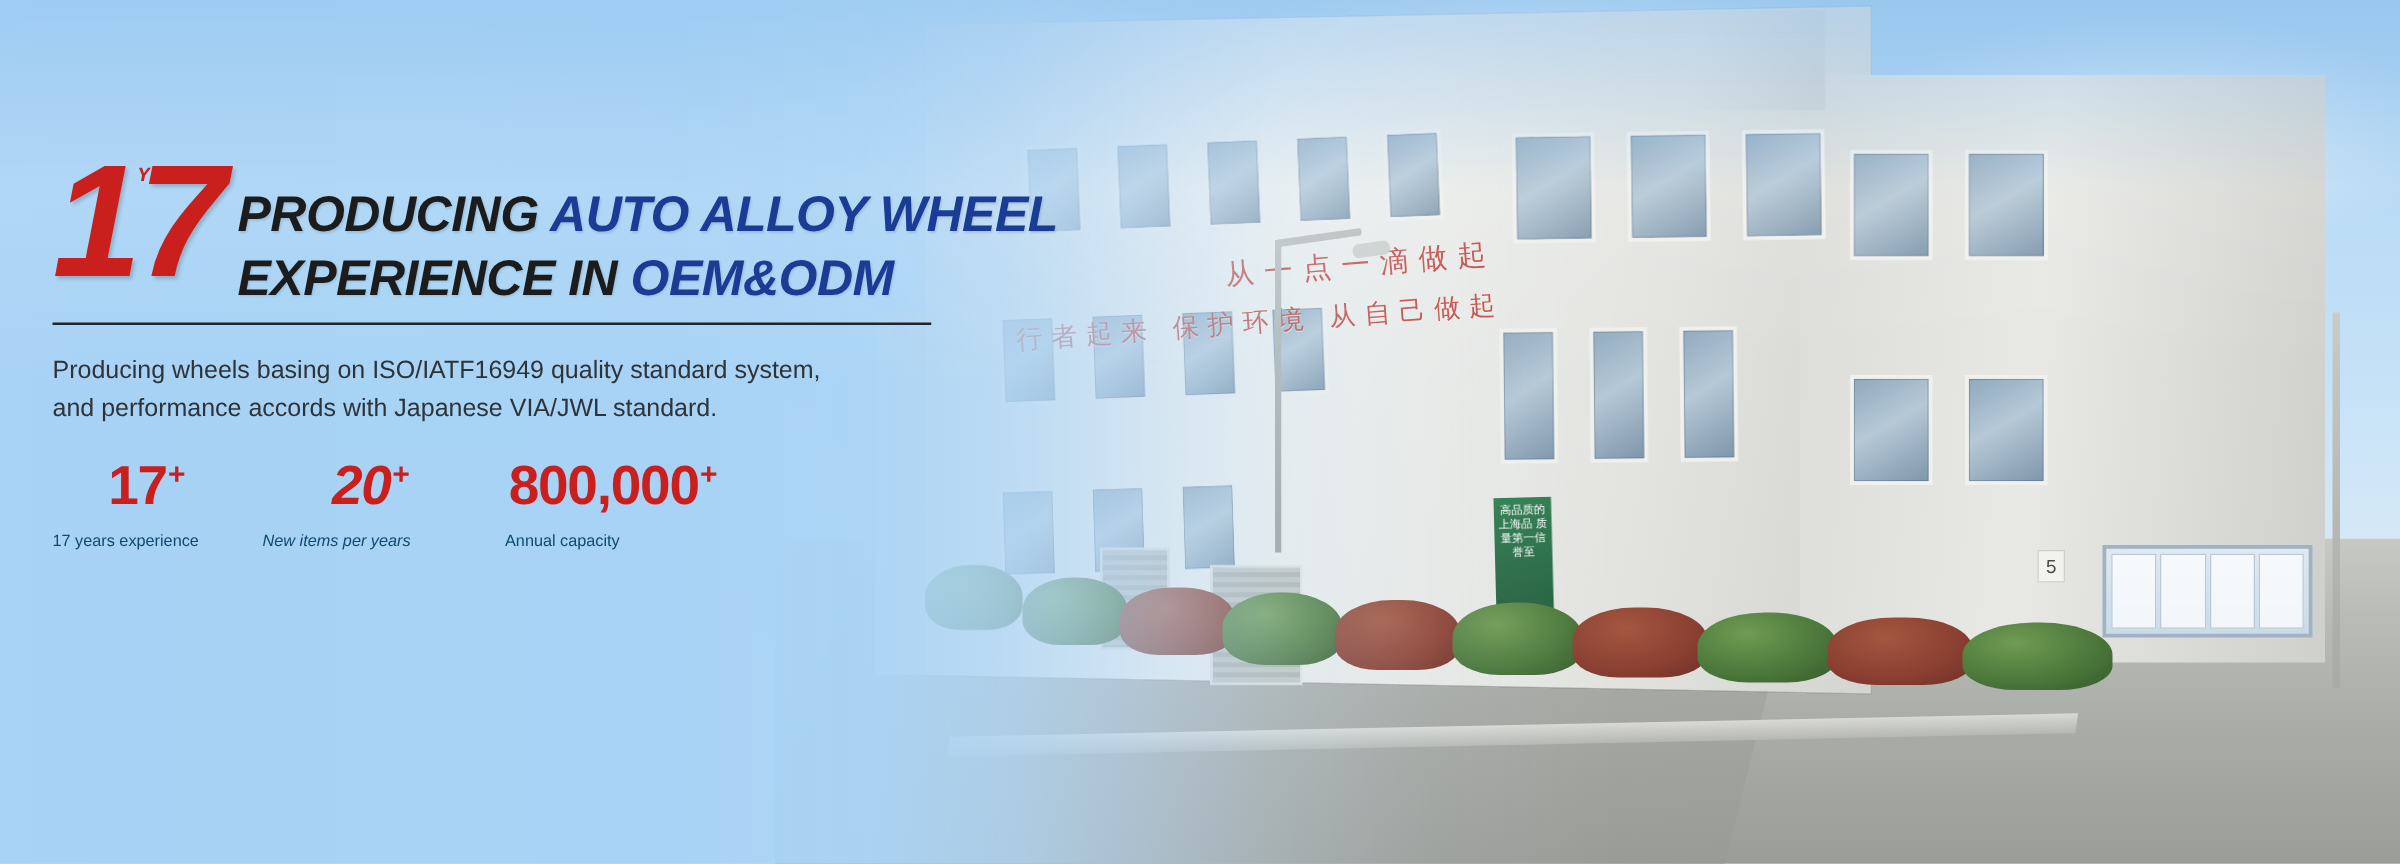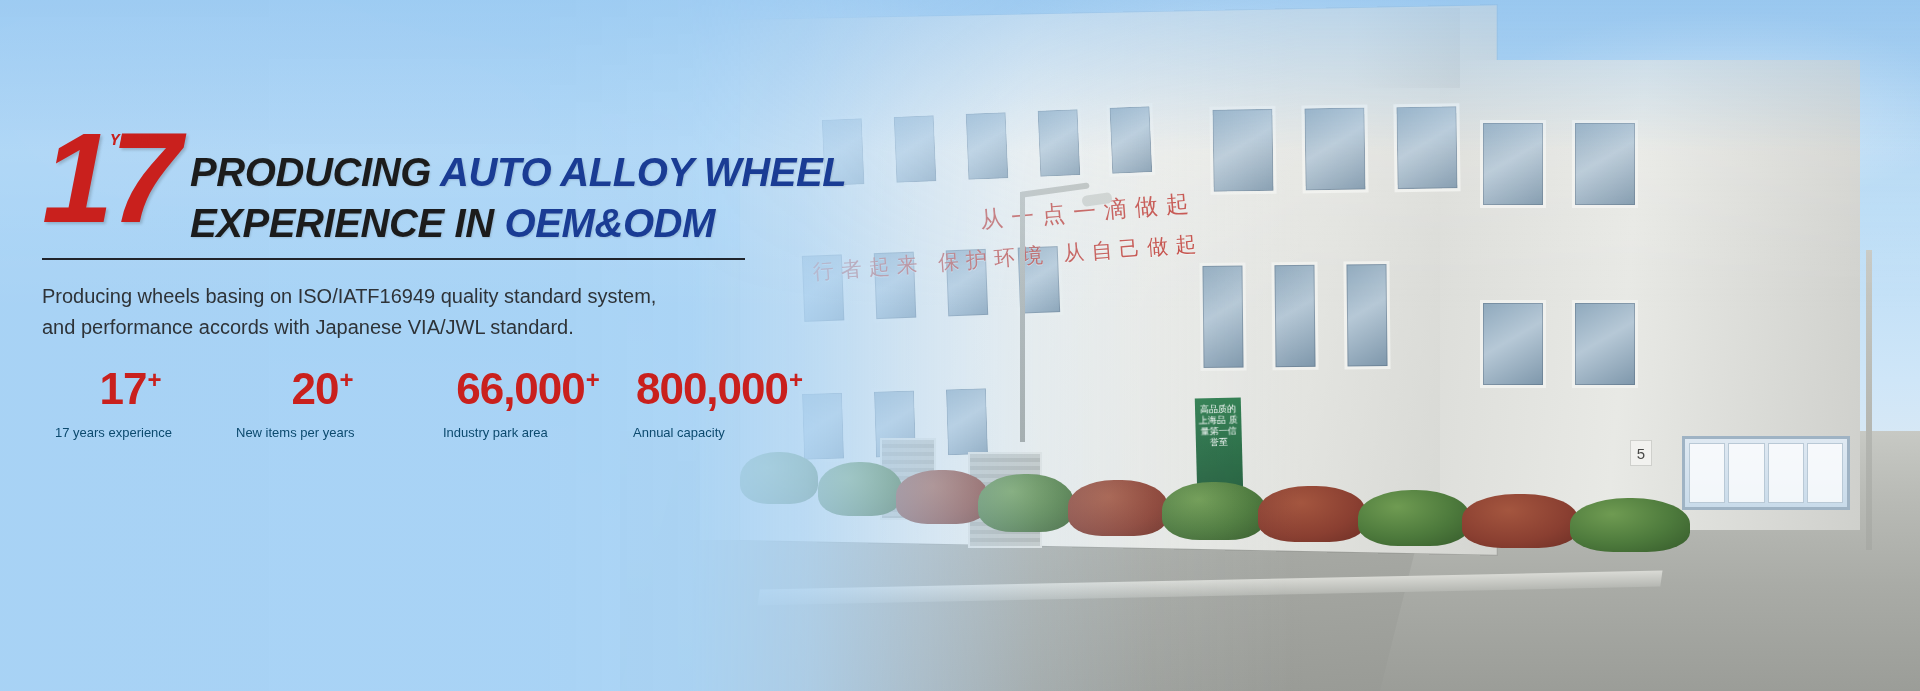--- a/index.html
+++ b/index.html
@@ -246,21 +246,21 @@
     font-size: 20px; line-height: 31px;
     color: #2e3338;
     white-space: nowrap;
   }
 
   .stats {
     position: absolute; left: 42px; top: 352px;
     display: flex;
     align-items: flex-start;
   }
-  .stat { position: relative; margin-left: 13px; }
+  .stat { position: relative; }
   .stat-value {
     color: #c9201d;
     font-size: 44px;
     font-weight: 700;
     line-height: 1;
     text-align: center;
     letter-spacing: -1px;
     white-space: nowrap;
   }
   .stat-value sup {
@@ -271,21 +271,21 @@
     margin-left: 1px;
   }
   .stat-label {
     margin-top: 14px;
     font-size: 13px;
     color: #0c4a6e;
     text-align: left;
     white-space: nowrap;
   }
   .s0 { width: 168px; }
-  .s1 { width: 194px; }
+  .s1 { width: 194px; font-style: italic; }
   .s2 { width: 177px; }
   .s3 { width: 190px; }
   .s0 .stat-value { padding-right: 18px; }
   .s1 .stat-value { padding-right: 22px; }
   .s2 .stat-value { padding-right: 8px; }
   .s3 .stat-value { padding-right: 18px; }
 </style>
 </head>
 <body>
 
@@ -400,24 +400,20 @@
 
     <div class="stats">
       <div class="stat s0">
         <div class="stat-value"><span>17</span><sup>+</sup></div>
         <div class="stat-label">17 years experience</div>
       </div>
       <div class="stat s1">
         <div class="stat-value"><span>20</span><sup>+</sup></div>
         <div class="stat-label">New items per years</div>
       </div>
-      <div class="stat s2">
-        <div class="stat-value"><span>66,000</span><sup>+</sup></div>
-        <div class="stat-label">Industry park area</div>
-      </div>
       <div class="stat s3">
         <div class="stat-value"><span>800,000</span><sup>+</sup></div>
         <div class="stat-label">Annual capacity</div>
       </div>
     </div>
 
   </div>
 </div>
 
 </body></html>

